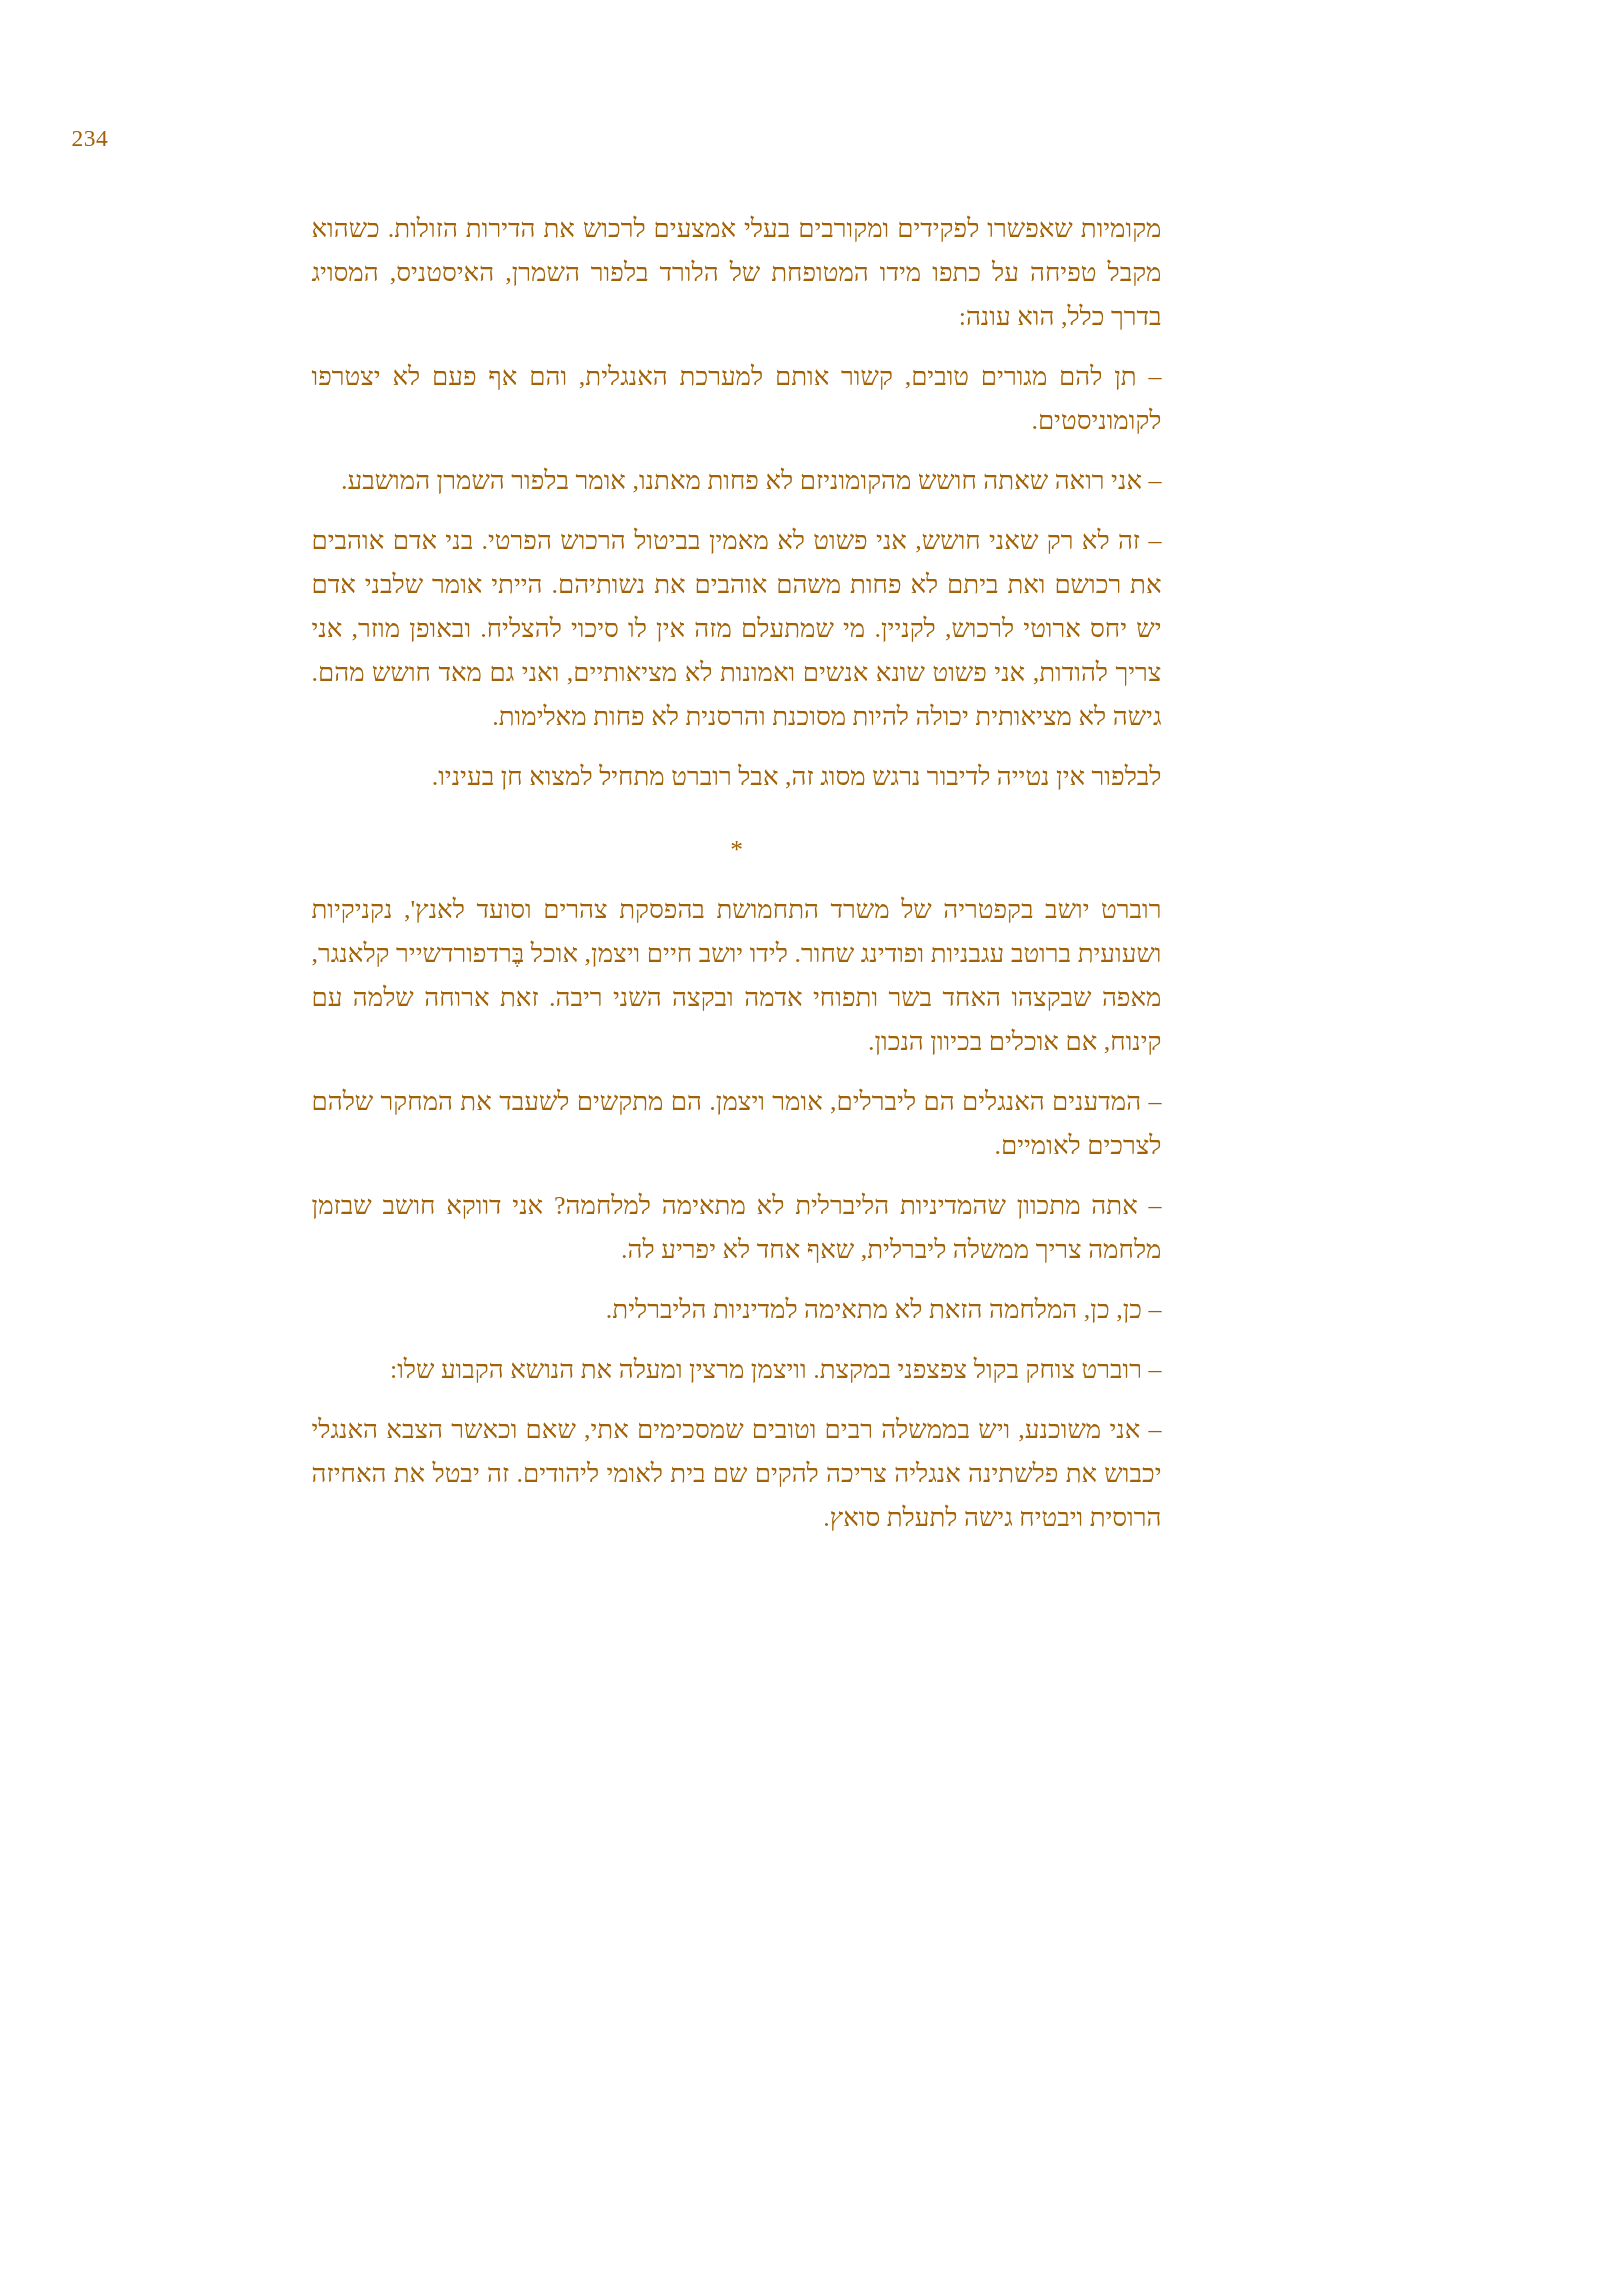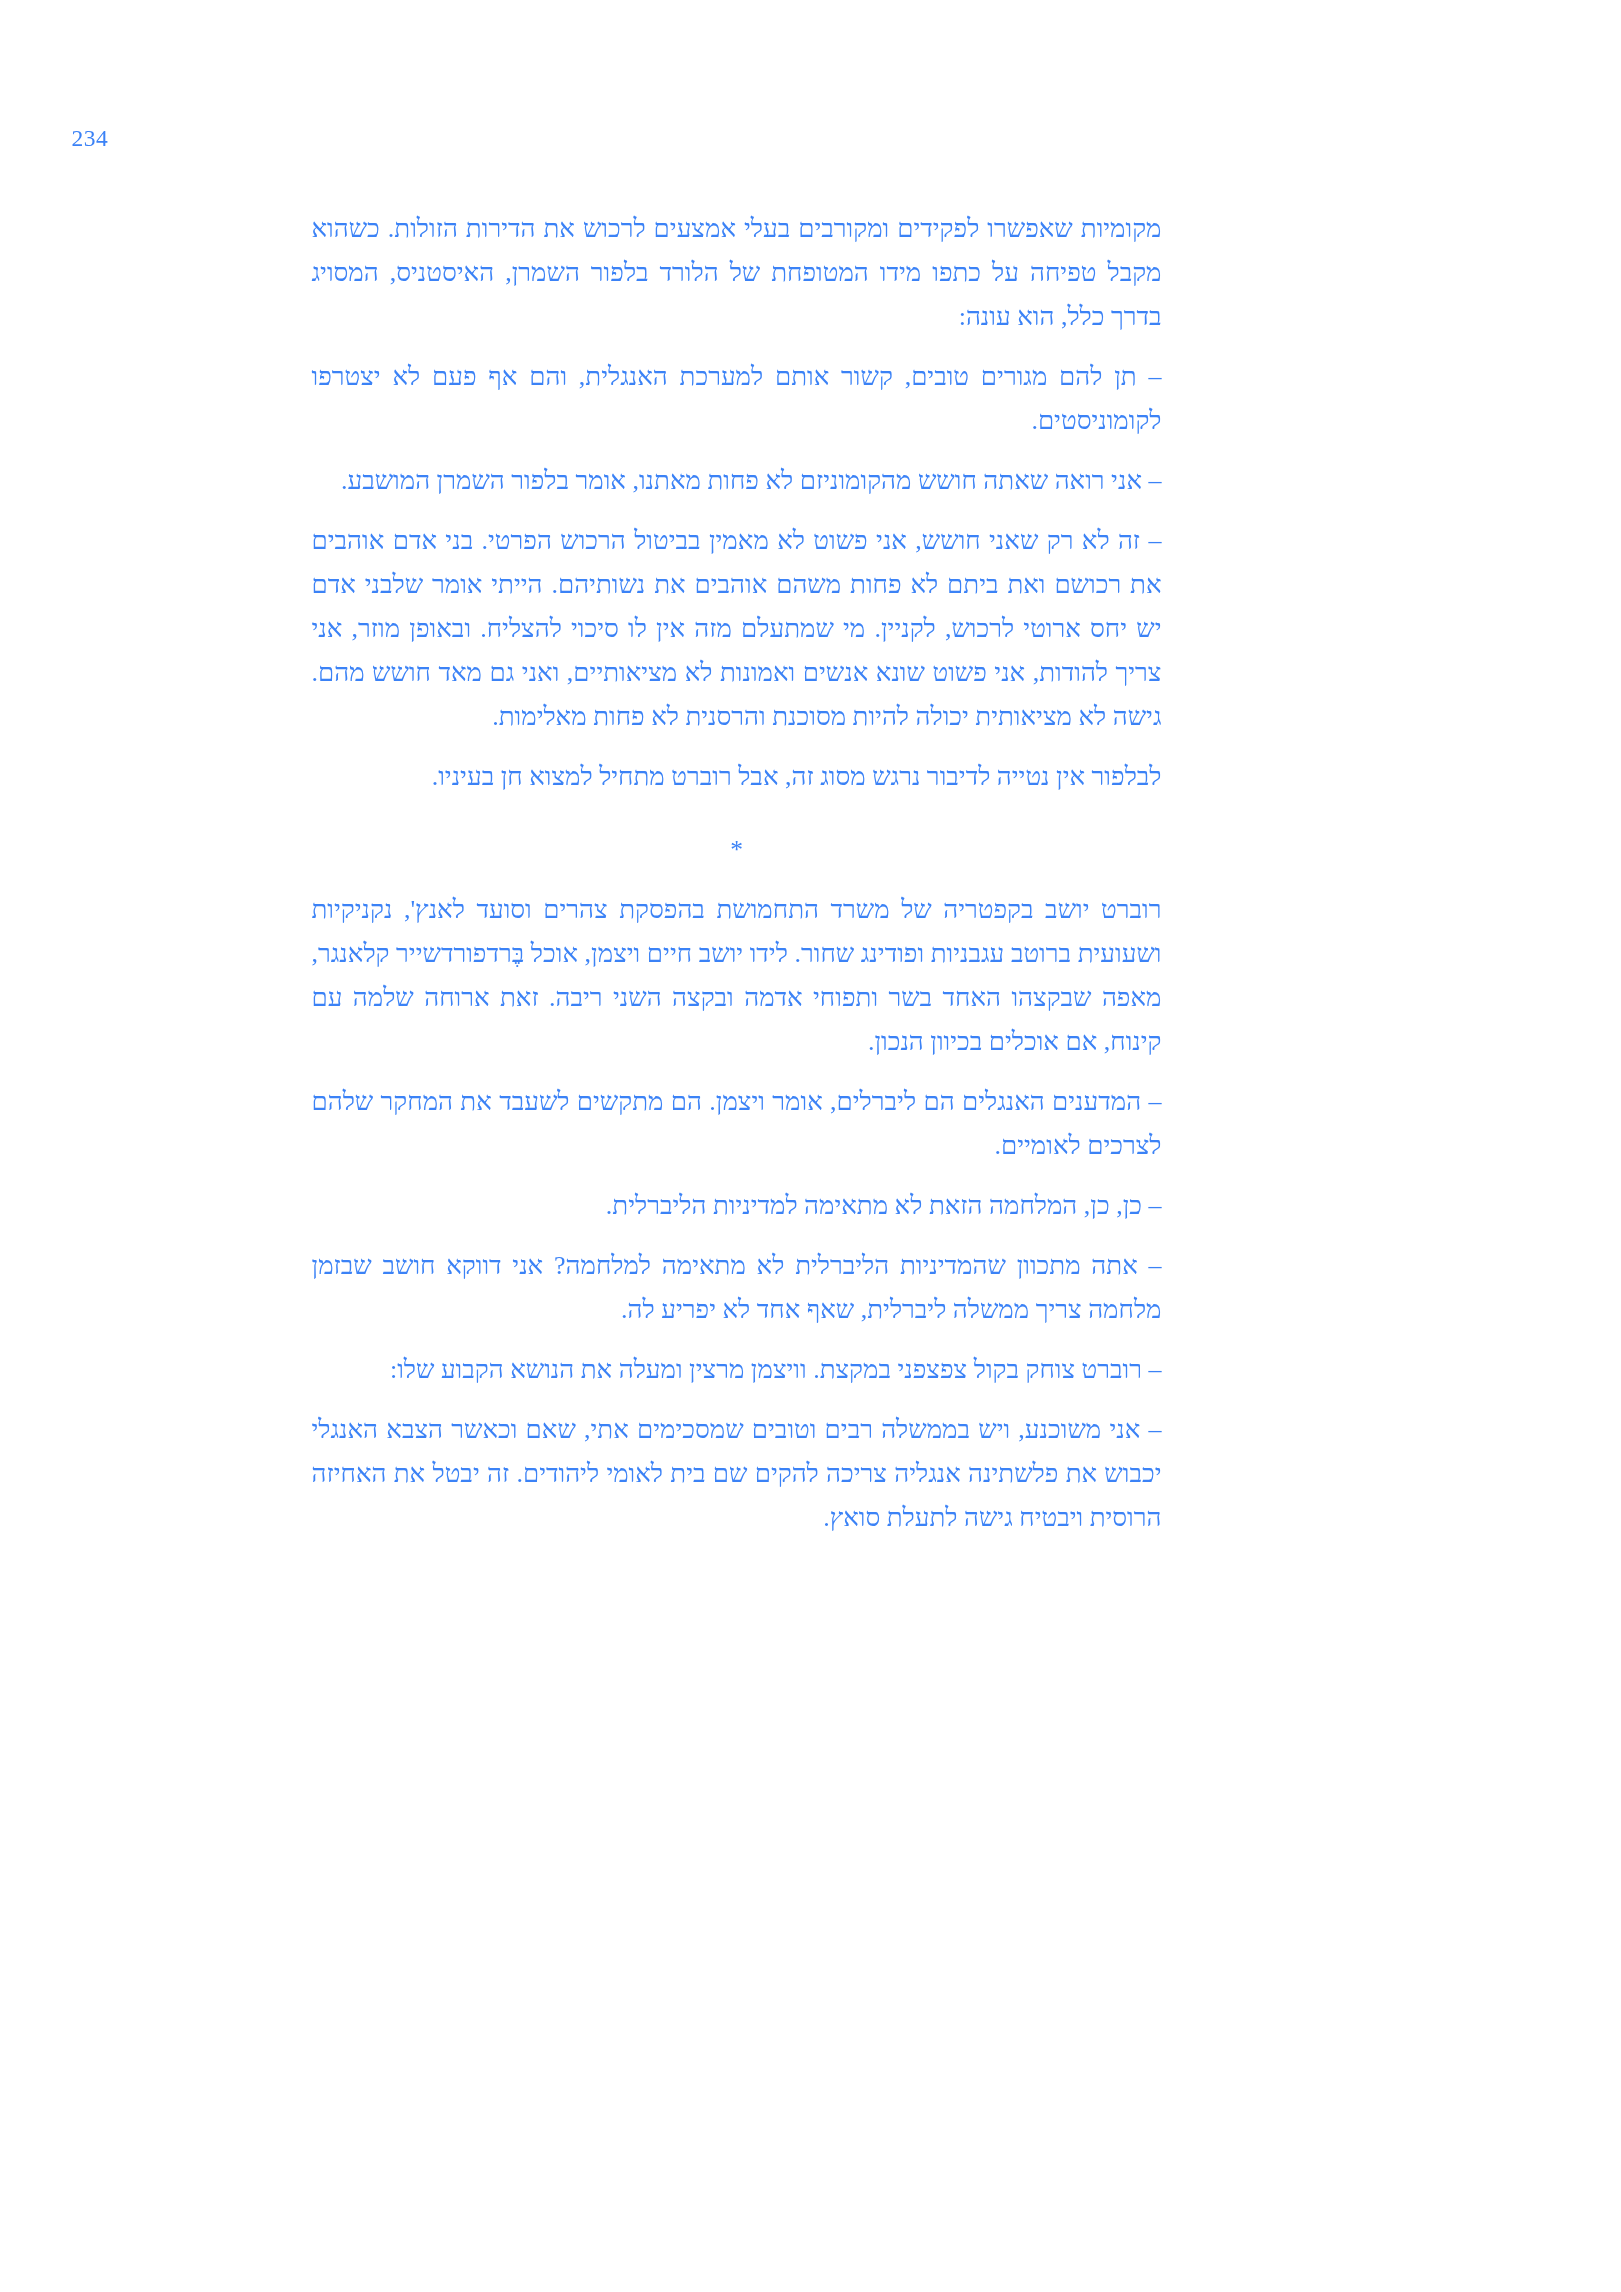--- a/index.html
+++ b/index.html
@@ -7,21 +7,21 @@
     padding: 0;
     background: #ffffff;
   }
   .page {
     position: relative;
     width: 1478px;
     height: 2293px;
     background: #ffffff;
     margin: 0 auto;
     font-family: "Liberation Serif", "DejaVu Serif", serif;
-    color: #3b82f6;
+    color: #a16207;
     overflow: hidden;
   }
   .page-number {
     position: absolute;
     top: 125px;
     left: 0;
     right: 323px;
     text-align: left;
     direction: ltr;
     font-size: 23.5px;
@@ -66,21 +66,21 @@
     <p class="para">מקומיות שאפשרו לפקידים ומקורבים בעלי אמצעים לרכוש את הדירות הזולות. כשהוא מקבל טפיחה על כתפו מידו המטופחת של הלורד בלפור השמרן, האיסטניס, המסויג בדרך כלל, הוא עונה:</p>
     <p class="para">– תן להם מגורים טובים, קשור אותם למערכת האנגלית, והם אף פעם לא יצטרפו לקומוניסטים.</p>
     <p class="para">– אני רואה שאתה חושש מהקומוניזם לא פחות מאתנו, אומר בלפור השמרן המושבע.</p>
     <p class="para">– זה לא רק שאני חושש, אני פשוט לא מאמין בביטול הרכוש הפרטי. בני אדם אוהבים את רכושם ואת ביתם לא פחות משהם אוהבים את נשותיהם. הייתי אומר שלבני אדם יש יחס ארוטי לרכוש, לקניין. מי שמתעלם מזה אין לו סיכוי להצליח. ובאופן מוזר, אני צריך להודות, אני פשוט שונא אנשים ואמונות לא מציאותיים, ואני גם מאד חושש מהם. גישה לא מציאותית יכולה להיות מסוכנת והרסנית לא פחות מאלימות.</p>
     <p class="para">לבלפור אין נטייה לדיבור נרגש מסוג זה, אבל רוברט מתחיל למצוא חן בעיניו.</p>
 
     <div class="divider">*</div>
 
     <p class="para">רוברט יושב בקפטריה של משרד התחמושת בהפסקת צהרים וסועד לאנץ', נקניקיות ושעועית ברוטב עגבניות ופודינג שחור. לידו יושב חיים ויצמן, אוכל בֶּרדפורדשייר קלאנגר, מאפה שבקצהו האחד בשר ותפוחי אדמה ובקצה השני ריבה. זאת ארוחה שלמה עם קינוח, אם אוכלים בכיוון הנכון.</p>
     <p class="para">– המדענים האנגלים  הם ליברלים, אומר ויצמן. הם מתקשים לשעבד את המחקר שלהם לצרכים לאומיים.</p>
+    <p class="para">– אתה מתכוון שהמדיניות הליברלית לא מתאימה למלחמה? אני דווקא חושב שבזמן מלחמה צריך ממשלה ליברלית, שאף אחד לא יפריע לה.</p>
     <p class="para nojust">– כן, כן, המלחמה הזאת לא מתאימה למדיניות הליברלית.</p>
-    <p class="para">– אתה מתכוון שהמדיניות הליברלית לא מתאימה למלחמה? אני דווקא חושב שבזמן מלחמה צריך ממשלה ליברלית, שאף אחד לא יפריע לה.</p>
     <p class="para">– רוברט צוחק בקול צפצפני במקצת. וויצמן מרצין ומעלה את הנושא הקבוע שלו:</p>
     <p class="para">– אני משוכנע, ויש  בממשלה רבים וטובים שמסכימים אתי,  שאם וכאשר הצבא האנגלי יכבוש את פלשתינה אנגליה צריכה להקים שם  בית לאומי ליהודים. זה יבטל את האחיזה הרוסית ויבטיח גישה לתעלת סואץ.</p>
 
   </div>
 
 </div>
 
 
 </body></html>

